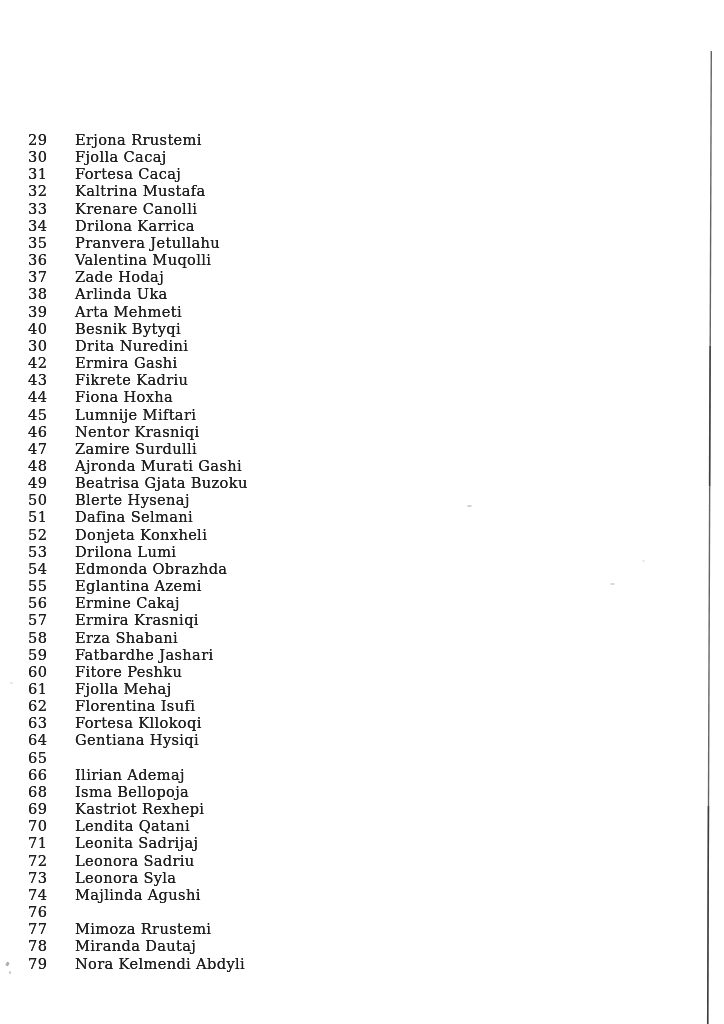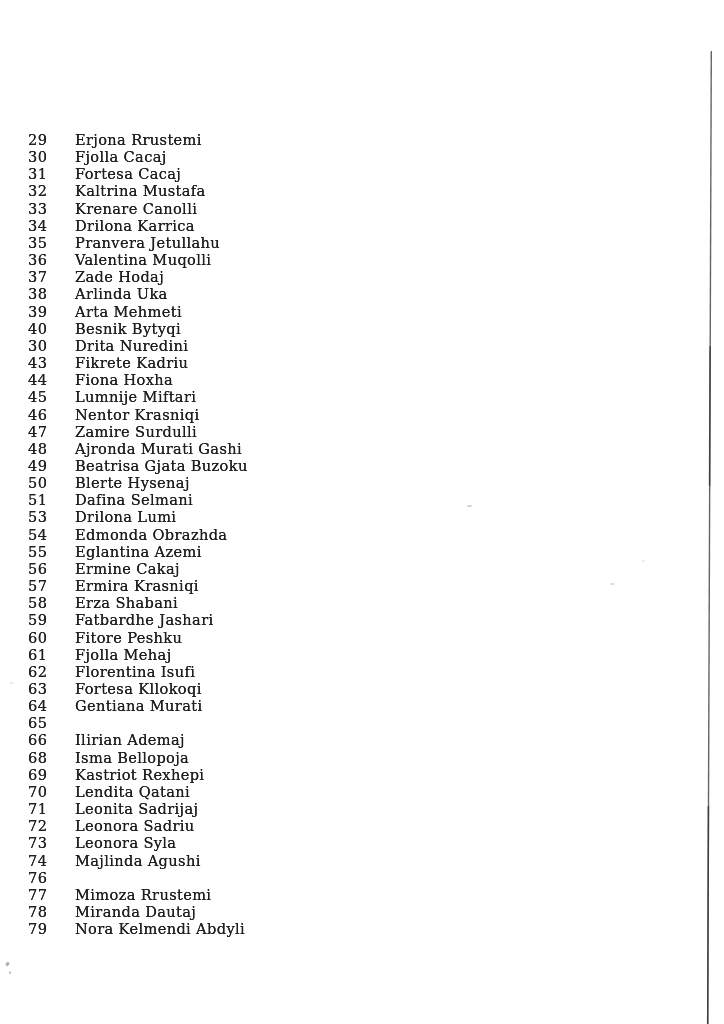--- a/index.html
+++ b/index.html
@@ -128,20 +128,24 @@
       </div>
       <div class="row">
         <span class="num">40</span>
         <span class="name">Besnik Bytyqi</span>
       </div>
       <div class="row">
         <span class="num">30</span>
         <span class="name">Drita Nuredini</span>
       </div>
       <div class="row">
+        <span class="num">42</span>
+        <span class="name">Ermira Gashi</span>
+      </div>
+      <div class="row">
         <span class="num">43</span>
         <span class="name">Fikrete Kadriu</span>
       </div>
       <div class="row">
         <span class="num">44</span>
         <span class="name">Fiona Hoxha</span>
       </div>
       <div class="row">
         <span class="num">45</span>
         <span class="name">Lumnije Miftari</span>
@@ -164,20 +168,24 @@
       </div>
       <div class="row">
         <span class="num">50</span>
         <span class="name">Blerte Hysenaj</span>
       </div>
       <div class="row">
         <span class="num">51</span>
         <span class="name">Dafina Selmani</span>
       </div>
       <div class="row">
+        <span class="num">52</span>
+        <span class="name">Donjeta Konxheli</span>
+      </div>
+      <div class="row">
         <span class="num">53</span>
         <span class="name">Drilona Lumi</span>
       </div>
       <div class="row">
         <span class="num">54</span>
         <span class="name">Edmonda Obrazhda</span>
       </div>
       <div class="row">
         <span class="num">55</span>
         <span class="name">Eglantina Azemi</span>
@@ -209,21 +217,21 @@
       <div class="row">
         <span class="num">62</span>
         <span class="name">Florentina Isufi</span>
       </div>
       <div class="row">
         <span class="num">63</span>
         <span class="name">Fortesa Kllokoqi</span>
       </div>
       <div class="row">
         <span class="num">64</span>
-        <span class="name">Gentiana Murati</span>
+        <span class="name">Gentiana Hysiqi</span>
       </div>
       <div class="row">
         <span class="num">65</span>
       </div>
       <div class="row">
         <span class="num">66</span>
         <span class="name">Ilirian Ademaj</span>
       </div>
       <div class="row">
         <span class="num">68</span>

